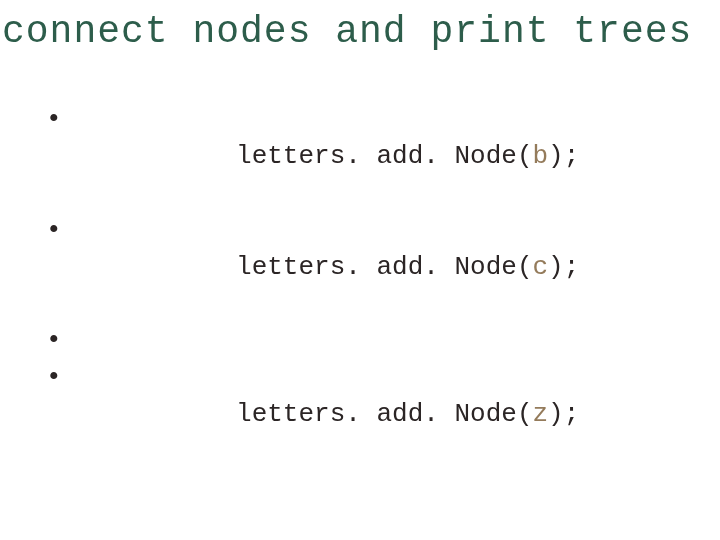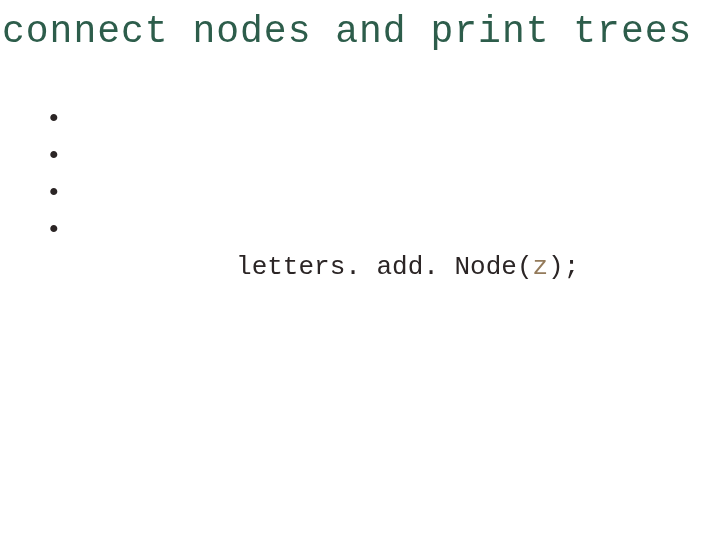--- a/index.html
+++ b/index.html
@@ -50,23 +50,29 @@
 </style>
 </head>
 <body>
 
 <div class="slide">
   <div class="title">connect nodes and print trees</div>
   <div class="content">
     <ul class="code-list">
       <li>
         <span class="bullet-dot">•</span>
+        <span class="code-text">
+          <span>letters. add. Node(</span><span class="arg">b</span><span>);</span>
+        </span>
       </li>
       <li>
         <span class="bullet-dot">•</span>
+        <span class="code-text">
+          <span>letters. add. Node(</span><span class="arg">c</span><span>);</span>
+        </span>
       </li>
       <li>
         <span class="bullet-dot">•</span>
       </li>
       <li>
         <span class="bullet-dot">•</span>
         <span class="code-text">
           <span>letters. add. Node(</span><span class="arg">z</span><span>);</span>
         </span>
       </li>

